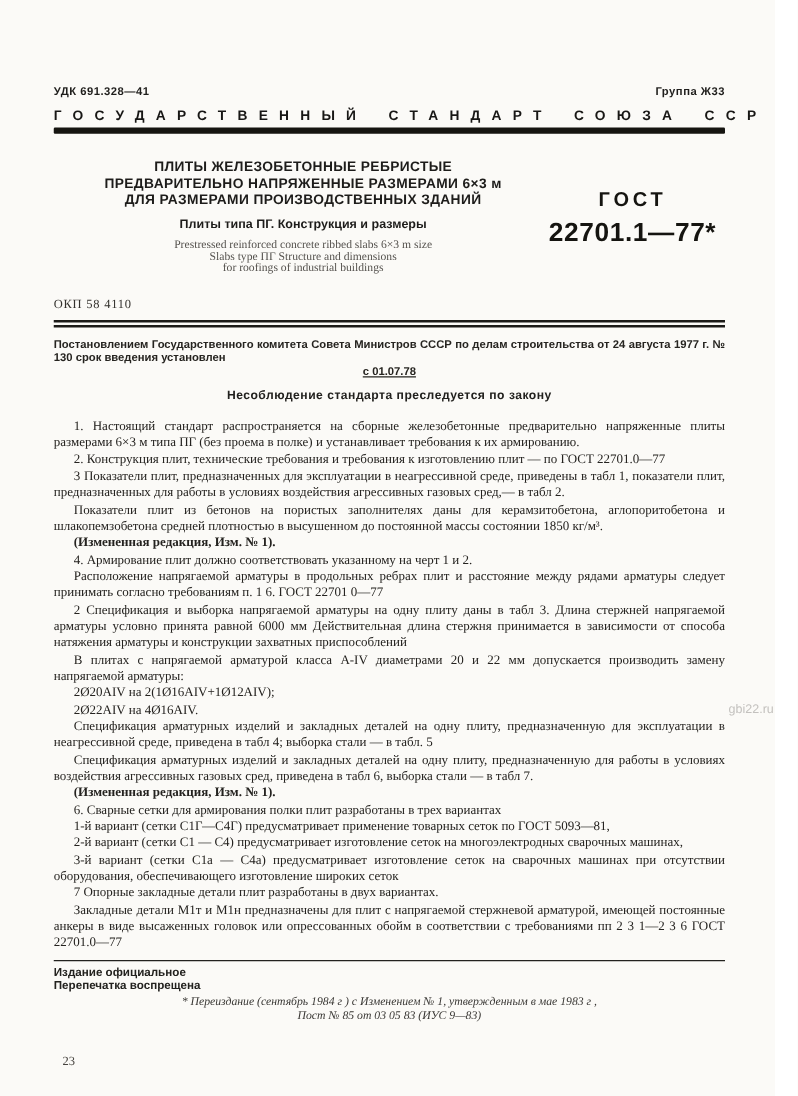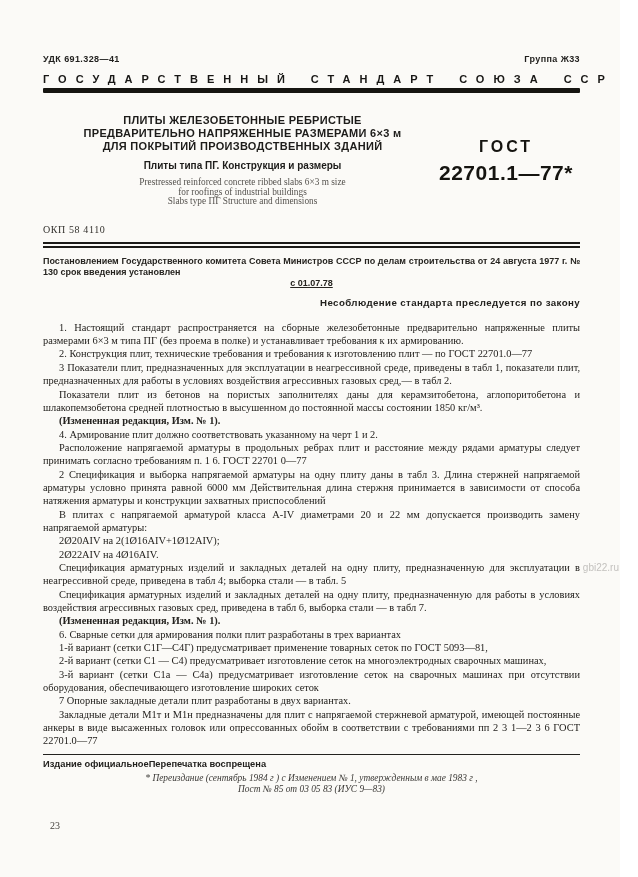--- a/index.html
+++ b/index.html
@@ -4,21 +4,21 @@
 <style>
   html,body{margin:0;padding:0;}
   .page{
     position:relative;
     width:620px;height:877px;
     background:#fbfaf7;
     color:#24221f;
     overflow:hidden;
     font-family:"Liberation Serif", serif;
     box-sizing:border-box;
-    padding:54px 40px 0 43px;
+    padding:68px 40px 0 43px;
   }
 
   
   .hdr-row{display:flex;justify-content:space-between;
     font-family:"Liberation Sans", sans-serif;
     font-size:9px;font-weight:bold;letter-spacing:.4px;color:#1f1e1c;}
   .banner{
     margin-top:9px;text-align:center;white-space:nowrap;
     font-family:"Liberation Sans", sans-serif;
     font-size:11px;font-weight:bold;
@@ -42,35 +42,35 @@
   .okp{margin-top:17px;font-size:10px;letter-spacing:.6px;color:#33312d;}
 
   .dbl-rule{margin-top:7px;height:2px;border-top:2px solid #1c1b18;border-bottom:2px solid #1c1b18;}
 
   .decree{margin-top:8px;font-family:"Liberation Sans", sans-serif;
     font-size:9px;font-weight:bold;line-height:11px;text-align:justify;color:#262420;}
   .decree-date{font-family:"Liberation Sans", sans-serif;
     font-size:9px;font-weight:bold;text-align:center;
     text-decoration:underline;margin-top:0;color:#262420;}
 
-  .law{margin-top:9px;text-align:right;
+  .law{margin-top:9px;text-align:center;
     font-family:"Liberation Sans", sans-serif;
     font-size:9.7px;font-weight:bold;letter-spacing:.4px;color:#22211e;}
 
   
   .body-text{margin-top:13px;font-size:10.4px;line-height:13.35px;color:#24221f;}
   .para{margin:0;text-indent:16px;text-align:justify;}
   .para.bold{font-weight:bold;text-align:left;}
   .para.formula{text-align:left;}
 
   
   .foot-rule{margin-top:6px;border-top:1.5px solid #23221f;}
-  .foot-row{display:flex;justify-content:flex-start;margin-top:4px;
+  .foot-row{display:flex;justify-content:space-between;margin-top:4px;
     font-family:"Liberation Sans", sans-serif;
-    font-size:9.3px;font-weight:bold;color:#23221f;}
+    font-size:9.3px;font-weight:bold;color:#23221f;flex-direction:column;}
   .footnote{margin-top:4px;text-align:center;font-style:italic;
     font-size:9.4px;line-height:11.5px;color:#3a3835;}
   .pagenum{margin-top:24px;margin-left:7px;font-size:10px;color:#45423e;}
 
   .watermark{position:absolute;top:562px;right:1px;
     font-family:"Liberation Sans", sans-serif;
     font-size:10px;color:#c3c1be;}
 </style>
 </head>
 <body>
@@ -82,26 +82,26 @@
     <span>Группа Ж33</span>
   </div>
 
   <div class="banner">ГОСУДАРСТВЕННЫЙ СТАНДАРТ СОЮЗА ССР</div>
   <div class="banner-bar"></div>
 
   <div class="title-sec">
     <div class="title-left">
       <div class="t-caps">ПЛИТЫ ЖЕЛЕЗОБЕТОННЫЕ РЕБРИСТЫЕ</div>
       <div class="t-caps">ПРЕДВАРИТЕЛЬНО НАПРЯЖЕННЫЕ РАЗМЕРАМИ 6×3 м</div>
-      <div class="t-caps">ДЛЯ ПОКРЫТИЙ ПРОИЗВОДСТВЕННЫХ ЗДАНИЙ</div>
+      <div class="t-caps">ДЛЯ РАЗМЕРАМИ ПРОИЗВОДСТВЕННЫХ ЗДАНИЙ</div>
       <div class="t-sub">Плиты типа ПГ. Конструкция и размеры</div>
       <div class="t-eng">
         <div>Prestressed reinforced concrete ribbed slabs 6×3 m size</div>
+        <div>Slabs type ПГ  Structure and dimensions</div>
         <div>for roofings of industrial buildings</div>
-        <div>Slabs type ПГ  Structure and dimensions</div>
       </div>
     </div>
     <div class="gost-box">
       <div class="gost-word">ГОСТ</div>
       <div class="gost-num">22701.1—77*</div>
     </div>
   </div>
 
   <div class="okp">ОКП 58 4110</div>
 

